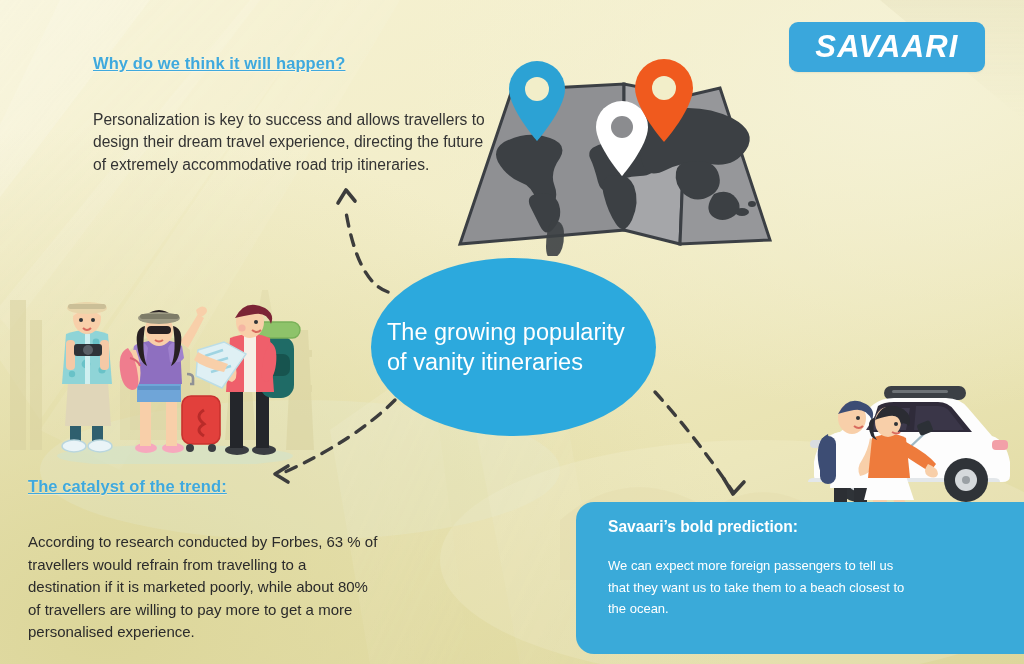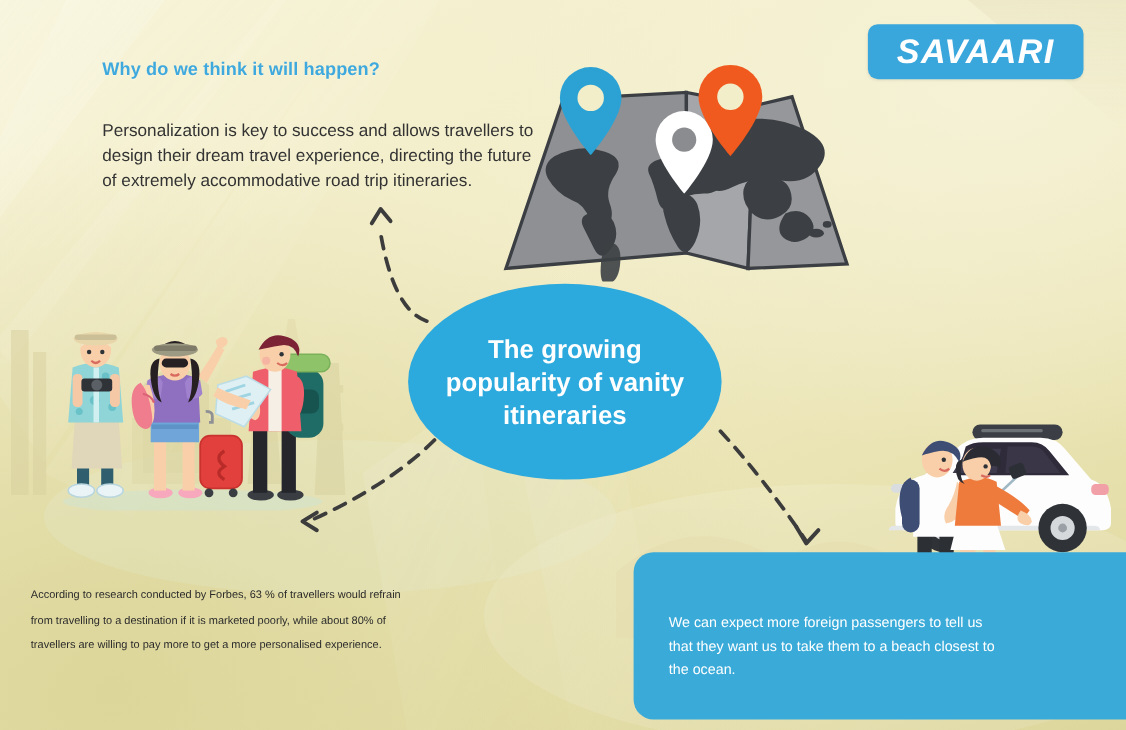--- a/index.html
+++ b/index.html
@@ -22,32 +22,33 @@
   .bg-streaks{ position:absolute; inset:0; opacity:.55; }
   .bg-illo{ position:absolute; inset:0; }
 
   
   .heading{
     position:absolute;
     color:#3fa9dd;
     font-weight:bold;
     letter-spacing:.1px;
     text-shadow:0 1px 0 rgba(255,255,255,.35);
+    text-decoration:underline;
   }
   .body-text{
     position:absolute;
     color:#2f2f2f;
     margin-top:16px;
   }
 
   #h-why      { left:93px;  top:54px;  font-size:16.5px; }
   #p-why      { left:93px;  top:93px;  width:392px; font-size:15.6px; line-height:22.4px; color:#333; }
 
   #h-catalyst { left:28px;  top:477px; font-size:16.5px; }
-  #p-catalyst { left:28px;  top:515px; width:352px; font-size:10px; line-height:22.6px; color:#2b2b2b; }
+  #p-catalyst { left:28px;  top:515px; width:352px; font-size:15px; line-height:22.6px; color:#2b2b2b; }
 
   
   #logo{
     position:absolute; left:789px; top:22px; width:196px; height:50px;
     background:#3aa7dc; border-radius:9px;
     display:flex; align-items:center; justify-content:center;
     box-shadow:0 1px 2px rgba(0,0,0,.06);
   }
   #logo span{
     color:#fff; font-weight:bold; font-style:italic;
@@ -55,22 +56,22 @@
     font-family:"Liberation Sans", sans-serif;
   }
 
   
   #center-oval{
     position:absolute; left:371px; top:258px; width:285px; height:178px;
     background:#2ca9dd; border-radius:50%;
     display:flex; align-items:center; justify-content:center;
   }
   #center-oval p{
-    color:#fff; font-weight:bold; font-size:23.5px; line-height:30px;
-    text-align:center; padding:0 16px;
+    color:#fff; font-weight:normal; font-size:23.5px; line-height:30px;
+    text-align:left; padding:0 16px;
   }
 
   
   #pred-card{
     position:absolute; left:576px; top:502px; width:470px; height:152px;
     background:#3aaad9; border-radius:18px 18px 18px 18px;
   }
   #pred-card .pc-title{
     position:absolute; left:32px; top:16px;
     color:#fff; font-weight:bold; font-size:15.6px;
@@ -331,27 +332,29 @@
     <g fill="none" stroke="#3c3c3c" stroke-width="3.6" stroke-linecap="round" stroke-linejoin="round">
       <polyline points="338,203 346,190 355,201"></polyline>
       <polyline points="288,466 275,474 288,482"></polyline>
       <polyline points="724,479 733,494 744,482"></polyline>
     </g>
   </svg>
 
   <div id="h-why" class="heading">Why do we think it will happen?</div>
   <div id="p-why" class="body-text">Personalization is key to success and allows travellers to design their dream travel experience, directing the future of extremely accommodative road trip itineraries.</div>
 
+  <div id="h-catalyst" class="heading">The catalyst of the trend:</div>
   <div id="p-catalyst" class="body-text">According to research conducted by Forbes, 63 % of travellers would refrain from travelling to a destination if it is marketed poorly, while about 80% of travellers are willing to pay more to get a more personalised experience.</div>
 
   <div id="center-oval">
     <p>The growing popularity of vanity itineraries</p>
   </div>
 
   <div id="pred-card">
+    <div class="pc-title">Savaari’s bold prediction:</div>
     <div class="pc-body">We can expect more foreign passengers to tell us that they want us to take them to a beach closest to the ocean.</div>
   </div>
 
   <div id="logo">
     <span>SAVAARI</span>
   </div>
 
 </div>
 
 </body></html>

